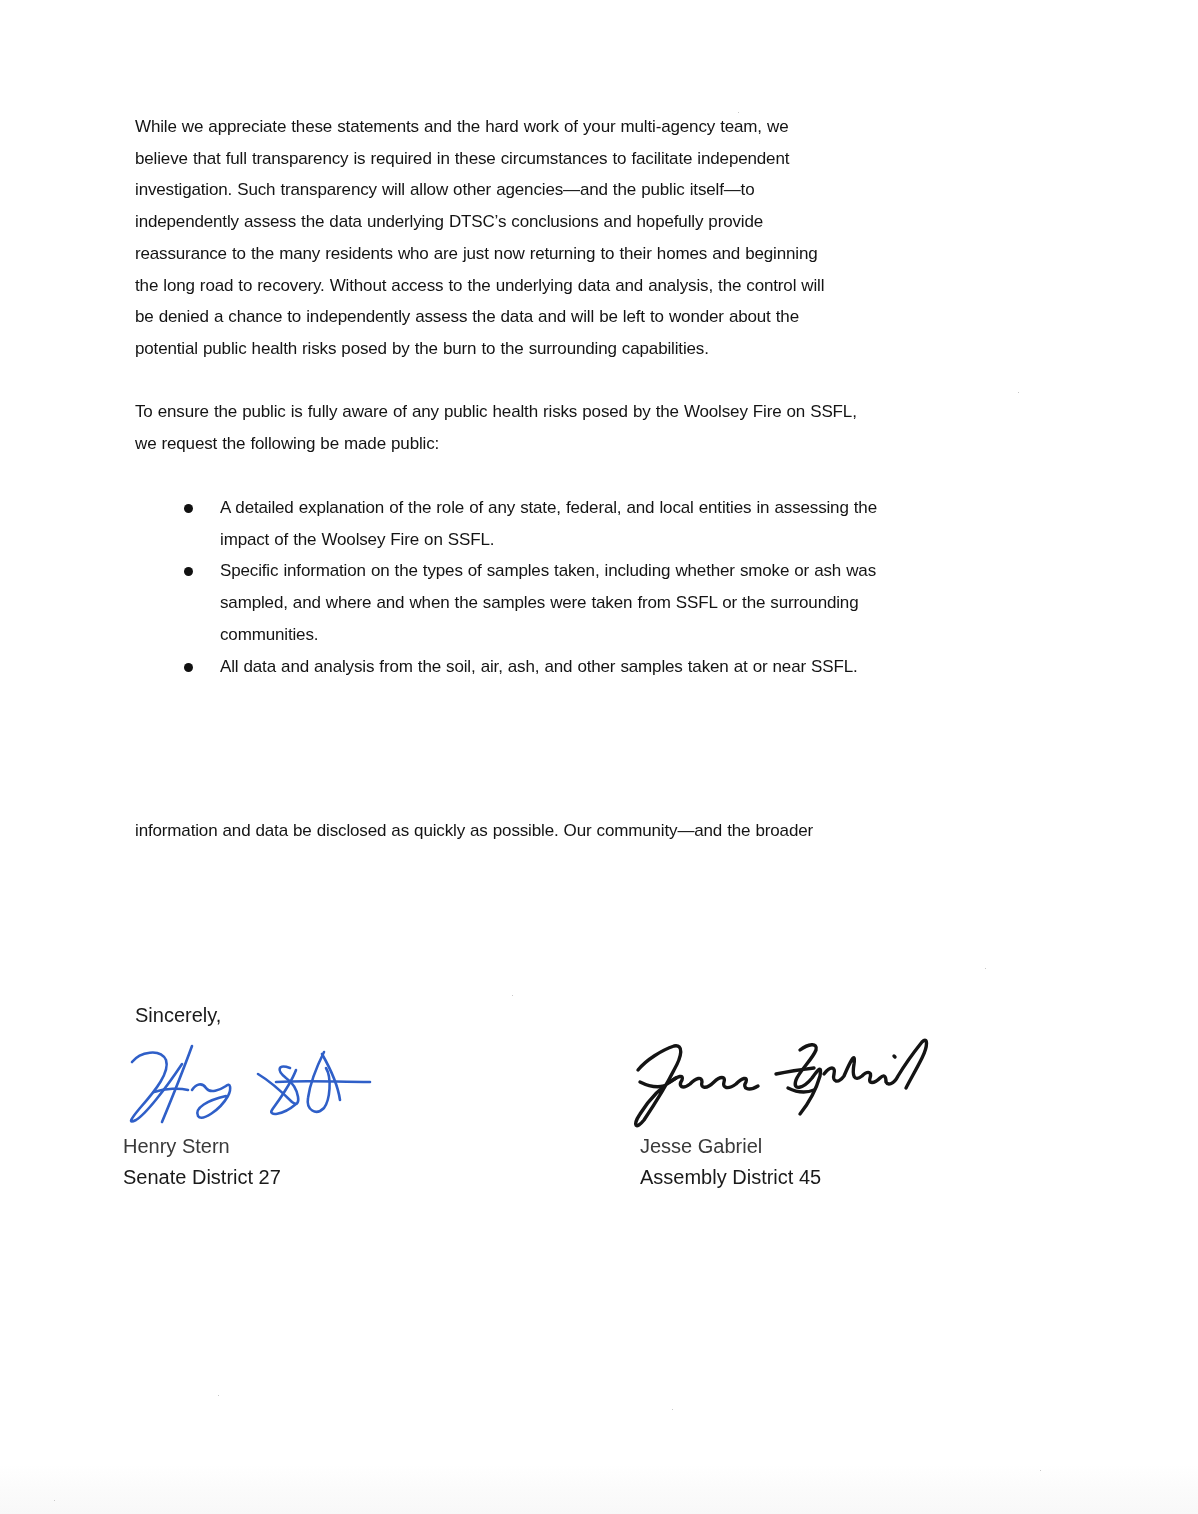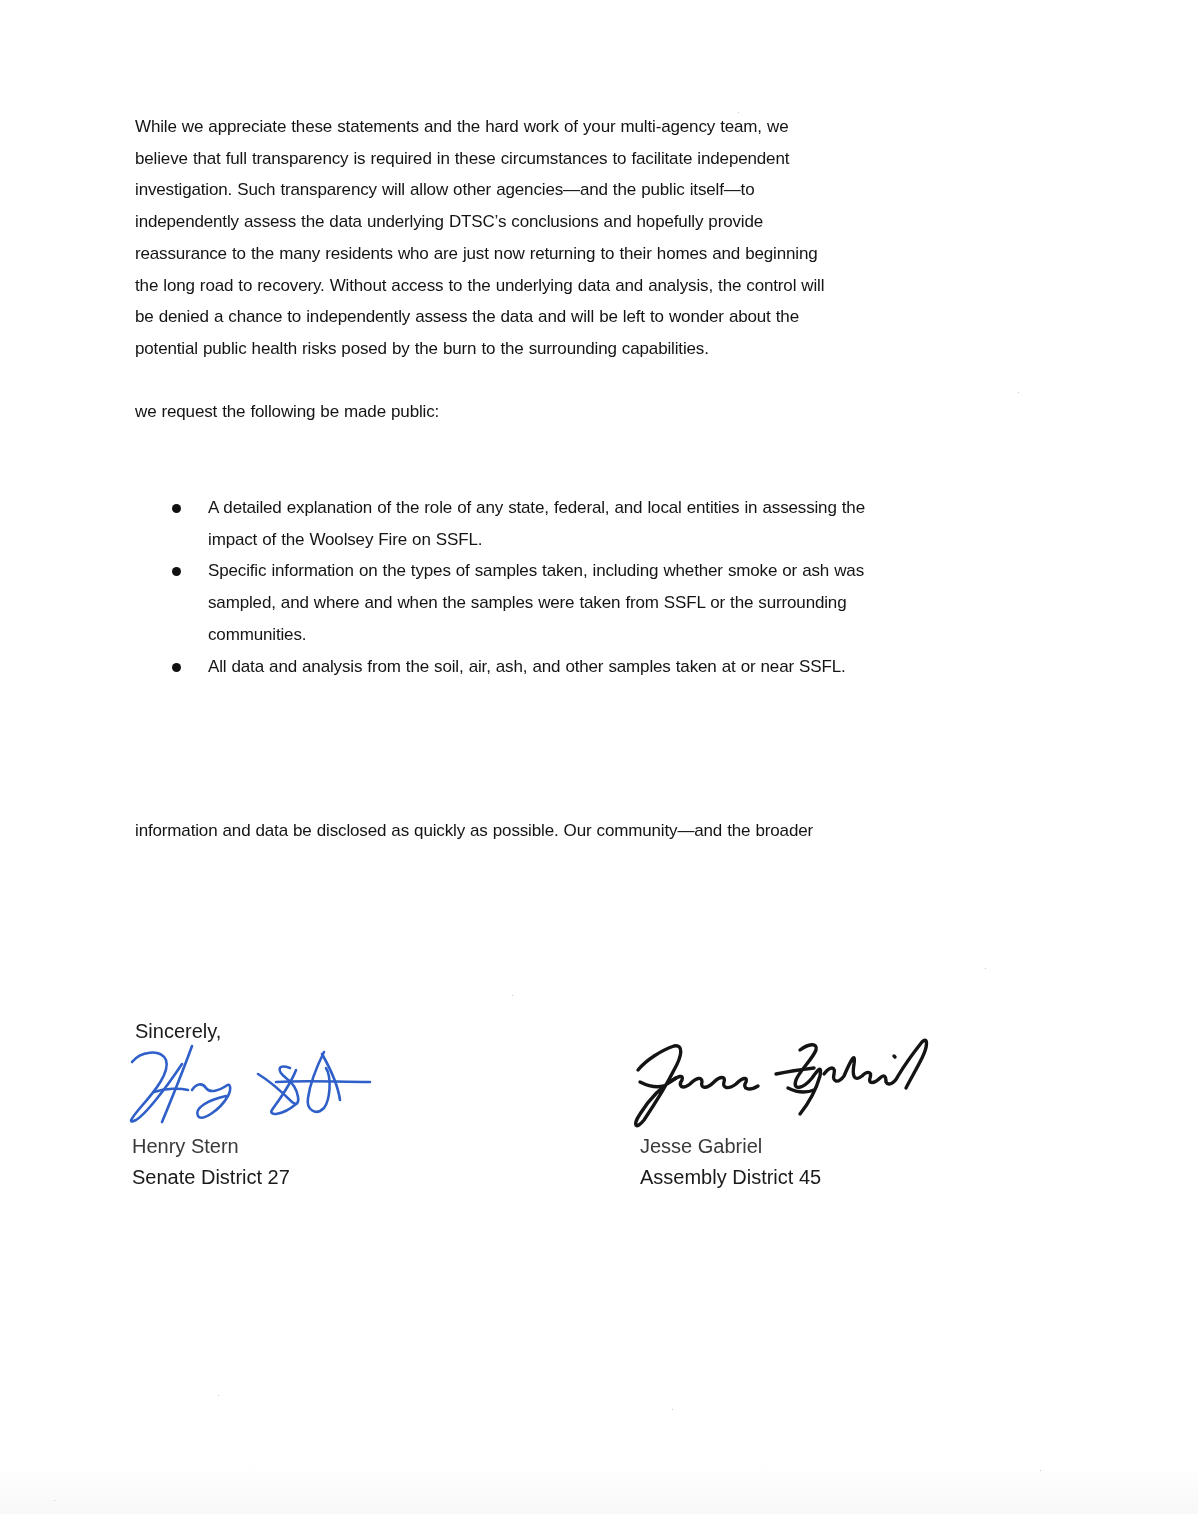--- a/index.html
+++ b/index.html
@@ -36,21 +36,21 @@
       width: 960px;
       margin: 0;
     }
     .para .ln { display: block; white-space: nowrap; }
     #para1 { top: 111px; }
     #para2 { top: 396px; }
     #para3 { top: 815px; }
 
     .bullets {
       position: absolute;
-      left: 0;
+      left: 12px;
       top: 492px;
       width: 1036px;
       margin: 0;
       padding: 0;
       list-style: none;
     }
     .bullet-item {
       position: relative;
       padding-left: 208px;
       margin: 0;
@@ -66,32 +66,31 @@
       background: #111111;
     }
 
     .closing {
       position: absolute;
       left: 135px;
       top: 1004px;
       font-family: "Liberation Sans", sans-serif;
       font-size: 20px;
       color: #1a1a1a;
-      margin-top: 16px;
     }
     .sig-block {
       position: absolute;
       font-family: "Liberation Sans", sans-serif;
       font-size: 20px;
       line-height: 31px;
       color: #1a1a1a;
     }
     .sig-block .name { display: block; color: #3a3a3a; }
     .sig-block .title { display: block; text-align: right; }
-    #sig-stern-block { left: 132px; top: 1131px; }
+    #sig-stern-block { left: 123px; top: 1131px; }
     #sig-gabriel-block { left: 640px; top: 1131px; }
 
     .signature {
       position: absolute;
     }
     #sig-stern { left: 126px; top: 1038px; width: 250px; height: 90px; }
     #sig-gabriel { left: 628px; top: 1030px; width: 310px; height: 100px; }
 
     .speck {
       position: absolute;
@@ -109,20 +108,21 @@
     <span class="ln">believe that full transparency is required in these circumstances to facilitate independent</span>
     <span class="ln">investigation.  Such transparency will allow other agencies—and the public itself—to</span>
     <span class="ln">independently assess the data underlying DTSC’s conclusions and hopefully provide</span>
     <span class="ln">reassurance to the many residents who are just now returning to their homes and beginning</span>
     <span class="ln">the long road to recovery.  Without access to the underlying data and analysis, the control will</span>
     <span class="ln">be denied a chance to independently assess the data and will be left to wonder about the</span>
     <span class="ln">potential public health risks posed by the burn to the surrounding capabilities.</span>
   </p>
 
   <p class="para text" id="para2">
+    <span class="ln">To ensure the public is fully aware of any public health risks posed by the Woolsey Fire on SSFL,</span>
     <span class="ln">we request the following be made public:</span>
   </p>
 
   <ul class="bullets text">
     <li class="bullet-item">
       <span class="bullet-dot"></span>
       <span class="ln">A detailed explanation of the role of any state, federal, and local entities in assessing the</span>
       <span class="ln">impact of the Woolsey Fire on SSFL.</span>
     </li>
     <li class="bullet-item">

